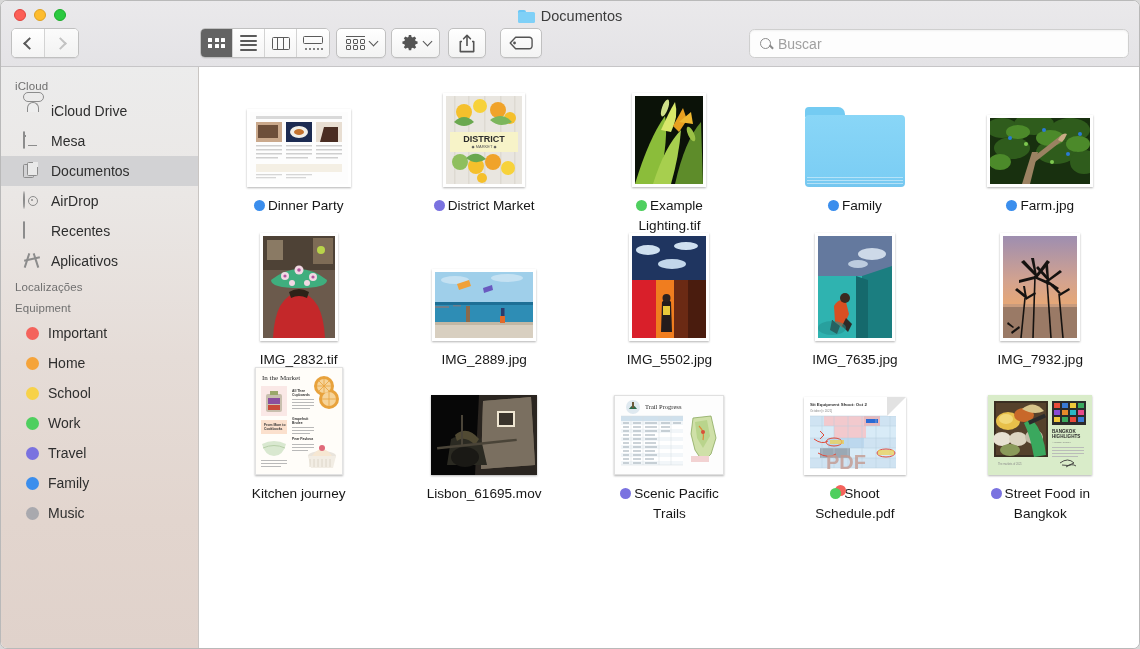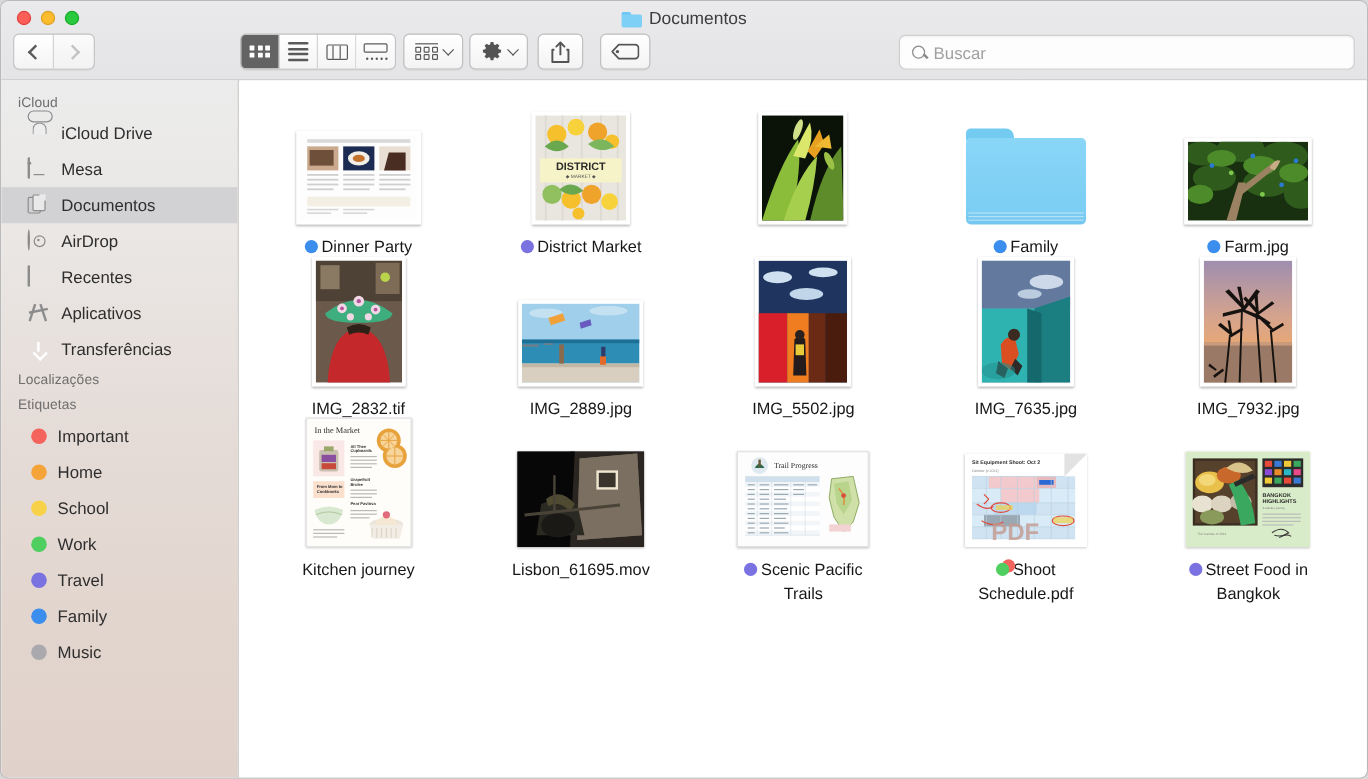--- a/index.html
+++ b/index.html
@@ -415,28 +415,24 @@
       <span>AirDrop</span>
     </div>
     <div class="sb-item">
       <span class="sb-ico"><span class="ic-rec"><i></i><i></i><i></i><i></i></span></span>
       <span>Recentes</span>
     </div>
     <div class="sb-item">
       <span class="sb-ico"><span class="ic-app"><span class="lg l1"></span><span class="lg l2"></span><span class="cr"></span></span></span>
       <span>Aplicativos</span>
     </div>
-    <div class="sb-item">
-      <span class="sb-ico"><span class="ic-dl"></span></span>
-      <span>Transferências</span>
-    </div>
 
     <div class="sb-header">Localizações</div>
 
-    <div class="sb-header">Etiquetas</div>
+    <div class="sb-header">Equipment</div>
     <div class="sb-item">
       <span class="tag-dot" style="background:#f4635c"></span>
       <span>Important</span>
     </div>
     <div class="sb-item">
       <span class="tag-dot" style="background:#f5a43a"></span>
       <span>Home</span>
     </div>
     <div class="sb-item">
       <span class="tag-dot" style="background:#f7d249"></span>
@@ -548,20 +544,23 @@
               <path d="M0 88 Q14 42 30 20 Q34 40 24 88 Z" fill="#8bbd3a"></path>
               <path d="M18 88 Q30 50 46 34 Q44 60 36 88 Z" fill="#a7cf4e"></path>
               <path d="M40 88 Q50 44 66 26 L68 88 Z" fill="#5e8c2a"></path>
               <path d="M26 34 Q34 16 40 6 Q44 20 36 36 Z" fill="#d9e86a"></path>
               <path d="M38 30 L48 12 L52 24 L44 36 Z" fill="#e8a020"></path>
               <path d="M44 26 L56 16 L58 28 Z" fill="#f0b830"></path>
               <ellipse cx="30" cy="12" rx="3" ry="9" fill="#cfe089" transform="rotate(20 30 12)"></ellipse>
               <ellipse cx="56" cy="38" rx="3" ry="8" fill="#9bc246" transform="rotate(-25 56 38)"></ellipse>
             </svg>
           </div>
+        </div>
+        <div class="label">
+          <span class="dotwrap"><span class="dot first" style="background:#4fcf5f"></span></span><span>Example Lighting.tif</span>
         </div>
       </div>
 
       <div class="cell">
         <div class="thumbbox">
           <div class="folder">
             <div class="tab"></div>
               <div class="body">
                 <span class="ln a"></span>
                 <span class="ln b"></span>

